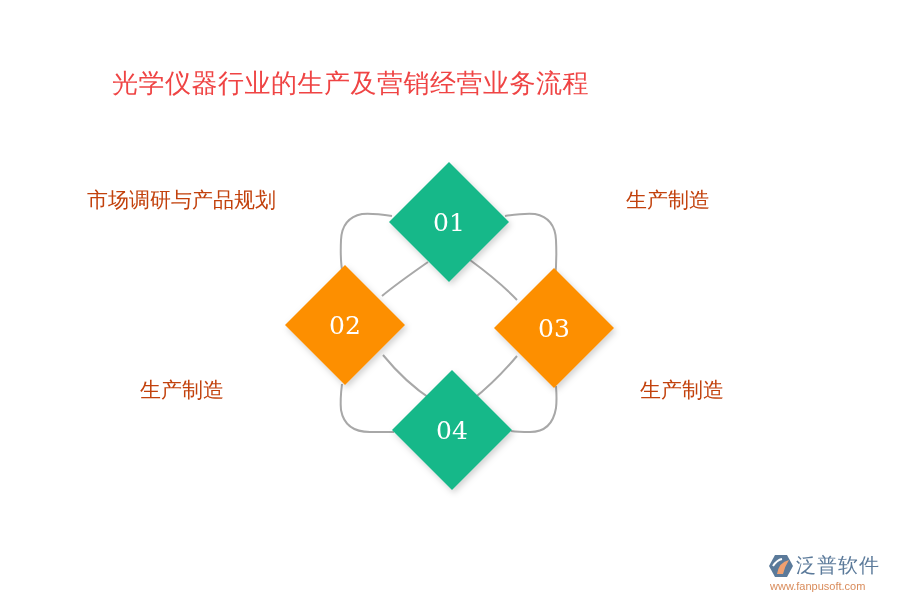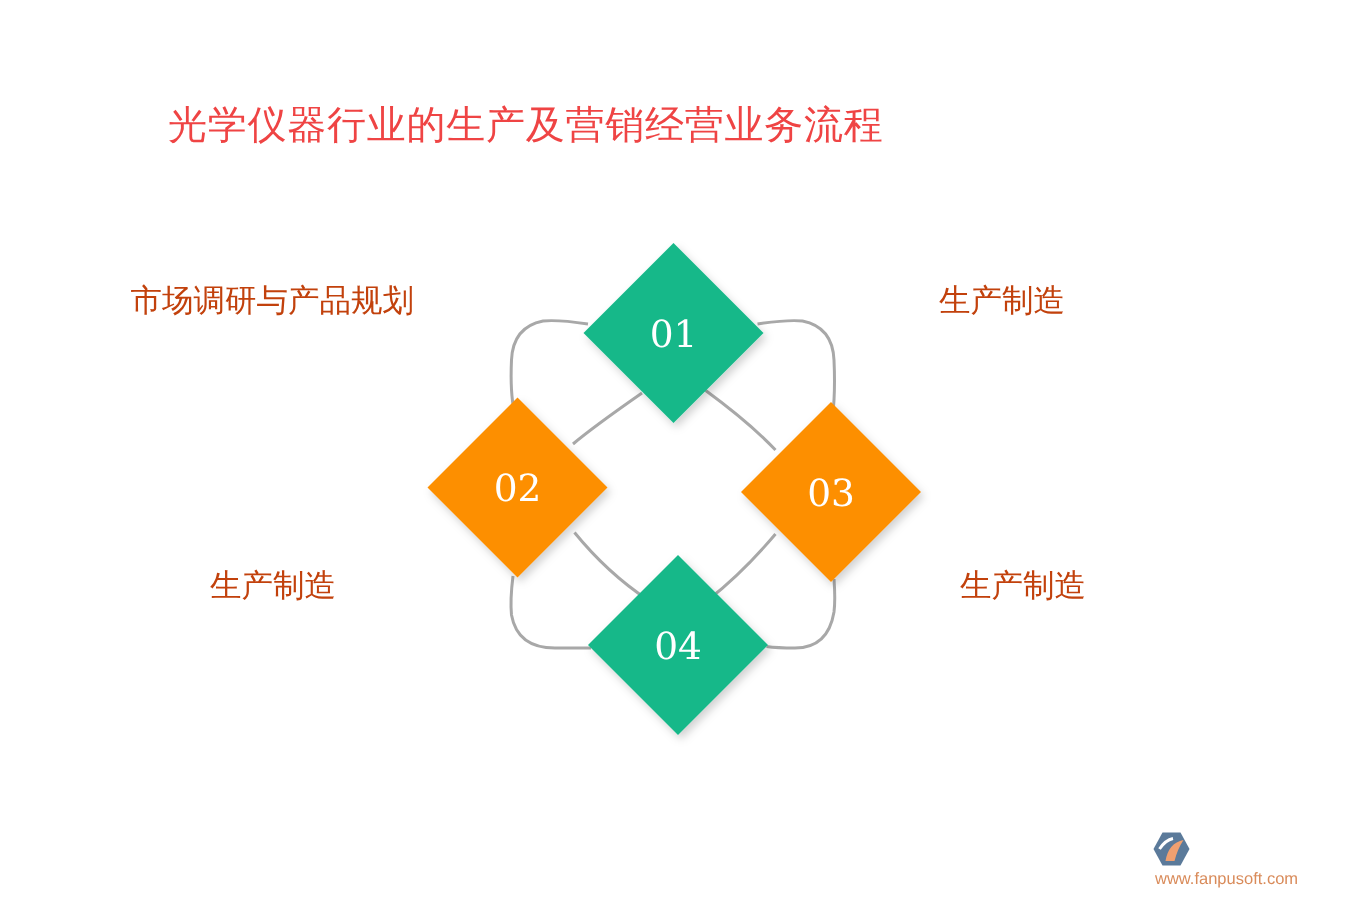--- a/index.html
+++ b/index.html
@@ -132,14 +132,15 @@
   </g>
   <text x="452" y="439" text-anchor="middle" class="diamond-text">04</text>
 </svg>
 
 <div class="logo">
   <svg class="logo-icon" viewBox="0 0 26 24">
     <polygon points="7,1 19,1 25,12 19,23 7,23 1,12" fill="#5b7a9a"></polygon>
     <path d="M 9 20 Q 11 8 21 6 Q 17 12 15 20 Z" fill="#f0a070"></path>
     <path d="M 5 12 Q 9 6 14 5" stroke="#ffffff" stroke-width="2" fill="none"></path>
   </svg>
+  <span class="logo-name">泛普软件</span>
   <span class="logo-url">www.fanpusoft.com</span>
 </div>
 
 </body></html>

